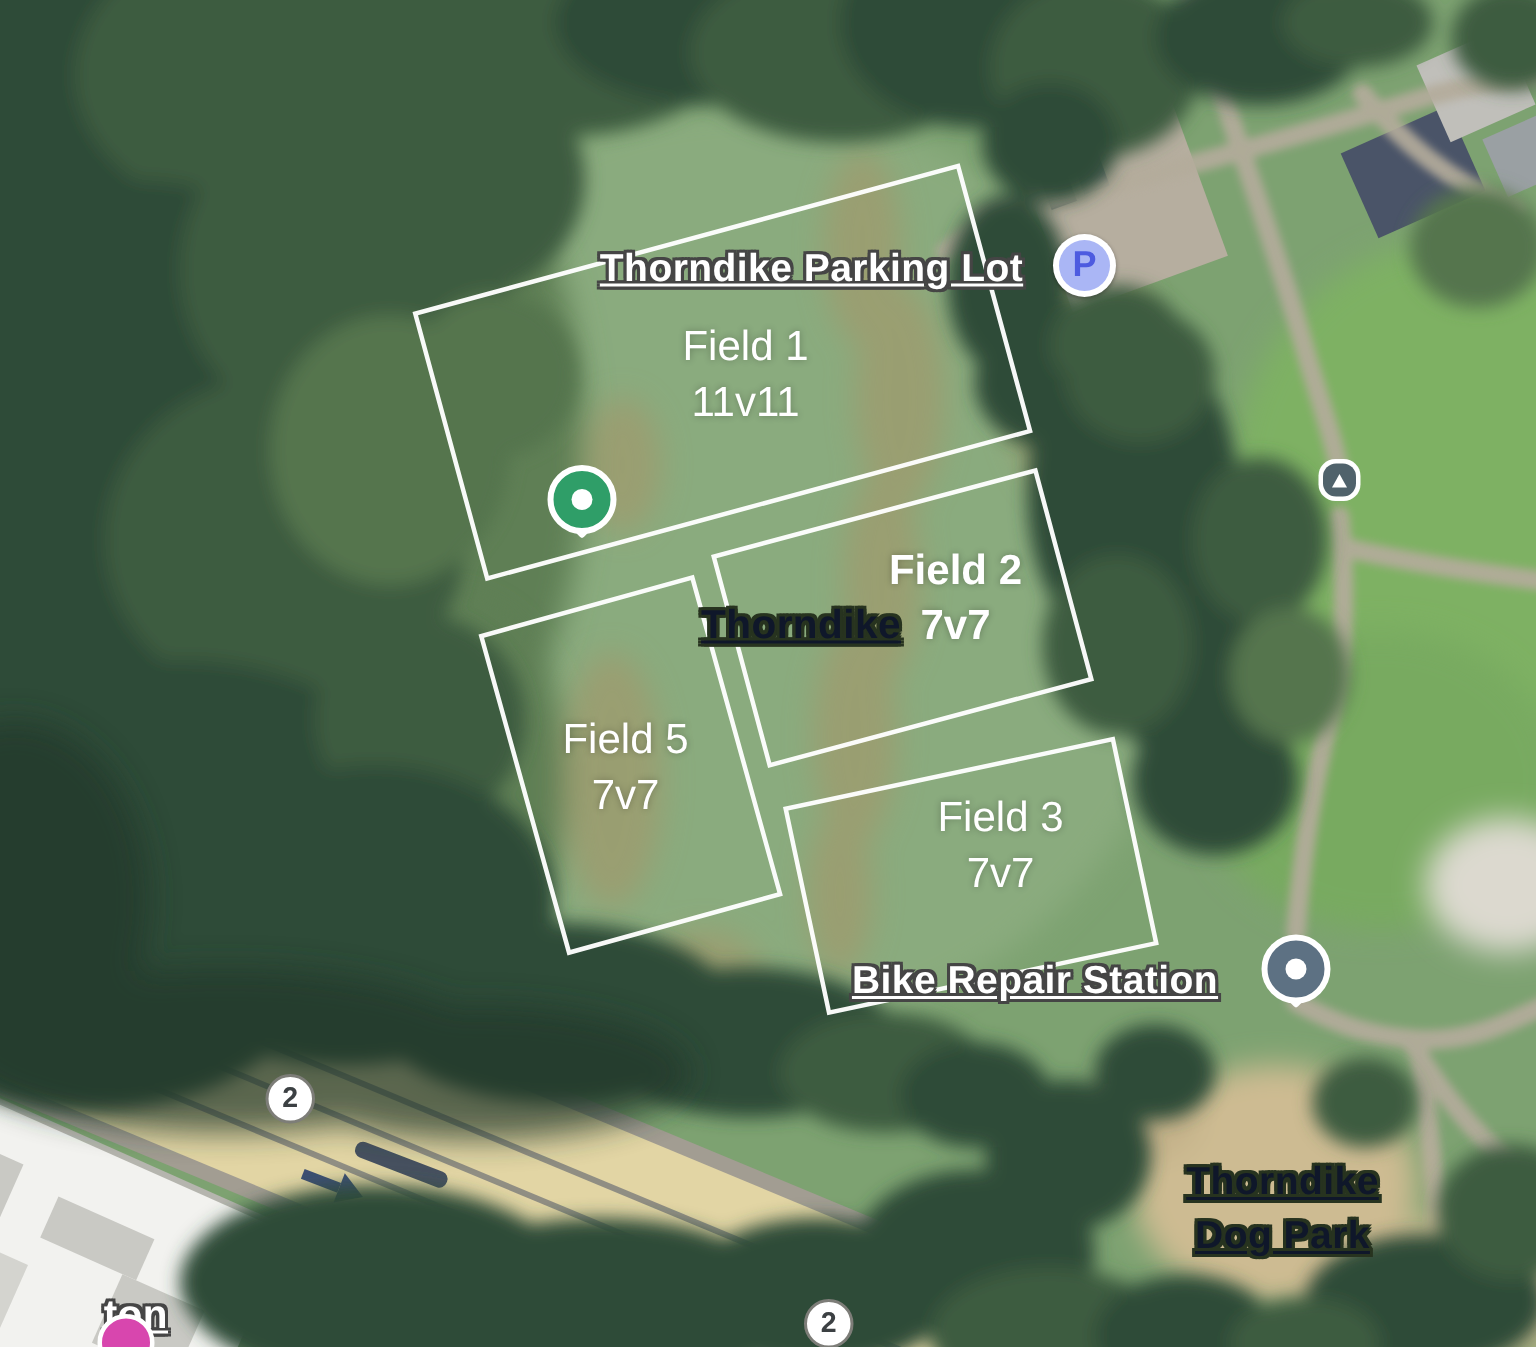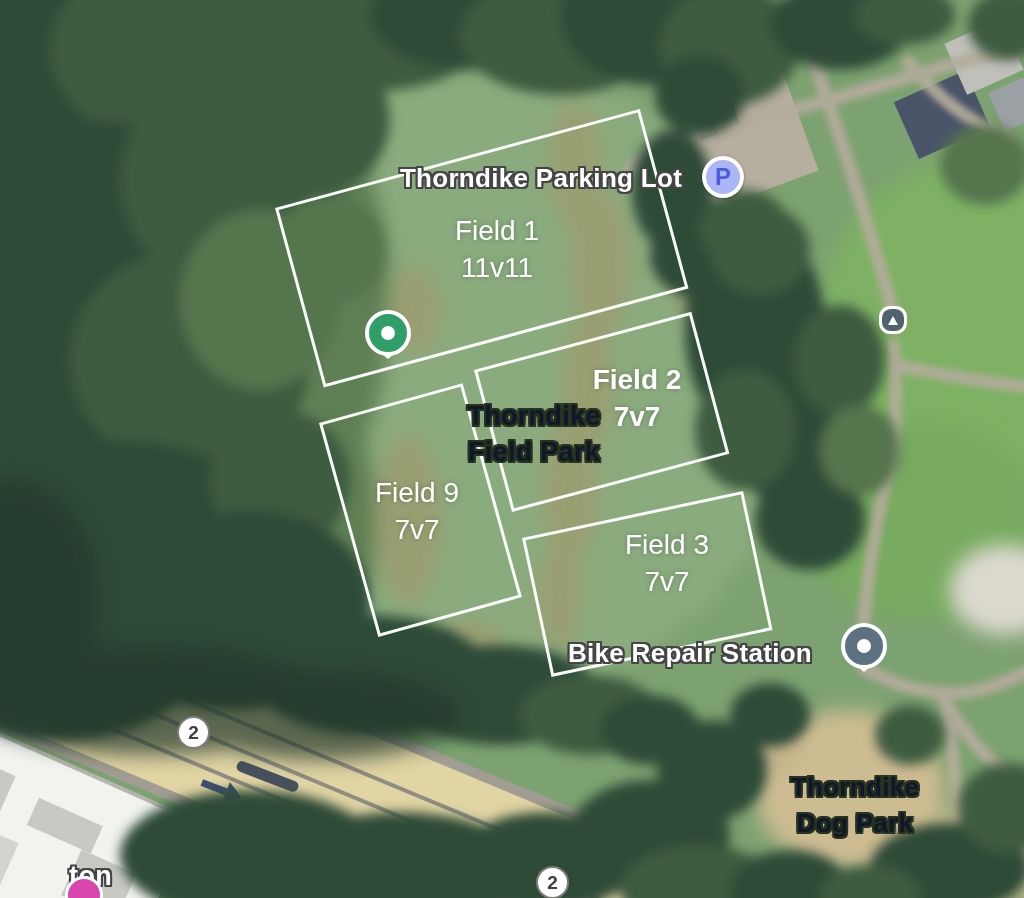--- a/index.html
+++ b/index.html
@@ -14,21 +14,21 @@
   #f2{left:474px;top:370px;width:225px;height:147px;transform:rotate(-15deg);}
   #f3{left:522px;top:538px;width:226px;height:142px;transform:rotate(-12deg);}
   #f4{left:319px;top:423px;width:149px;height:222px;transform:rotate(-15.5deg);}
 
   .field-label{position:absolute;width:200px;color:#ffffff;font-size:28px;
                line-height:37px;text-align:center;text-shadow:0 0 5px rgba(0,0,0,.28);}
   #fl1{left:397px;top:212px;} #fl2{left:537px;top:361px;font-weight:bold;}
   #fl3{left:567px;top:526px;} #fl4{left:317px;top:474px;}
 
   
-  .poi-label{position:absolute;font-weight:bold;text-align:center;letter-spacing:.3px;}
+  .poi-label{position:absolute;font-weight:bold;text-align:center;letter-spacing:.3px;text-decoration:underline;}
   .white-poi{color:#ffffff;text-shadow:
      -2px -2px 0 #454545,2px -2px 0 #454545,-2px 2px 0 #454545,2px 2px 0 #454545,
      0 -2px 0 #454545,0 2px 0 #454545,-2px 0 0 #454545,2px 0 0 #454545;}
   .green-poi{color:#0f172a;text-shadow:
      -2px -2px 0 #27331f,2px -2px 0 #27331f,-2px 2px 0 #27331f,2px 2px 0 #27331f,
      0 -2px 0 #27331f,0 2px 0 #27331f,-2px 0 0 #27331f,2px 0 0 #27331f;}
   #parking-label{left:341px;top:163px;width:400px;font-size:26px;}
   #fieldpark-label{left:434px;top:398px;width:200px;font-size:27px;line-height:36px;}
   #bike-label{left:540px;top:638px;width:300px;font-size:26px;}
   #dog-label{left:755px;top:769px;width:200px;font-size:26px;line-height:36px;}
@@ -230,28 +230,27 @@
   </div>
   <div class="field-label" id="fl2">
     <div>Field 2</div>
     <div>7v7</div>
   </div>
   <div class="field-label" id="fl3">
     <div>Field 3</div>
     <div>7v7</div>
   </div>
   <div class="field-label" id="fl4">
-    <div>Field 9</div>
+    <div>Field 5</div>
     <div>7v7</div>
   </div>
 
   <div class="poi-label white-poi" id="parking-label">Thorndike Parking Lot</div>
   <div class="poi-label green-poi" id="fieldpark-label">
     <div>Thorndike</div>
-    <div>Field Park</div>
   </div>
   <div class="poi-label white-poi" id="bike-label">Bike Repair Station</div>
   <div class="poi-label green-poi" id="dog-label">
     <div>Thorndike</div>
     <div>Dog Park</div>
   </div>
   <div class="poi-label white-poi" id="ton-label">ton</div>
 
   <div class="pin" id="green-pin">
     <div class="tail"></div>

